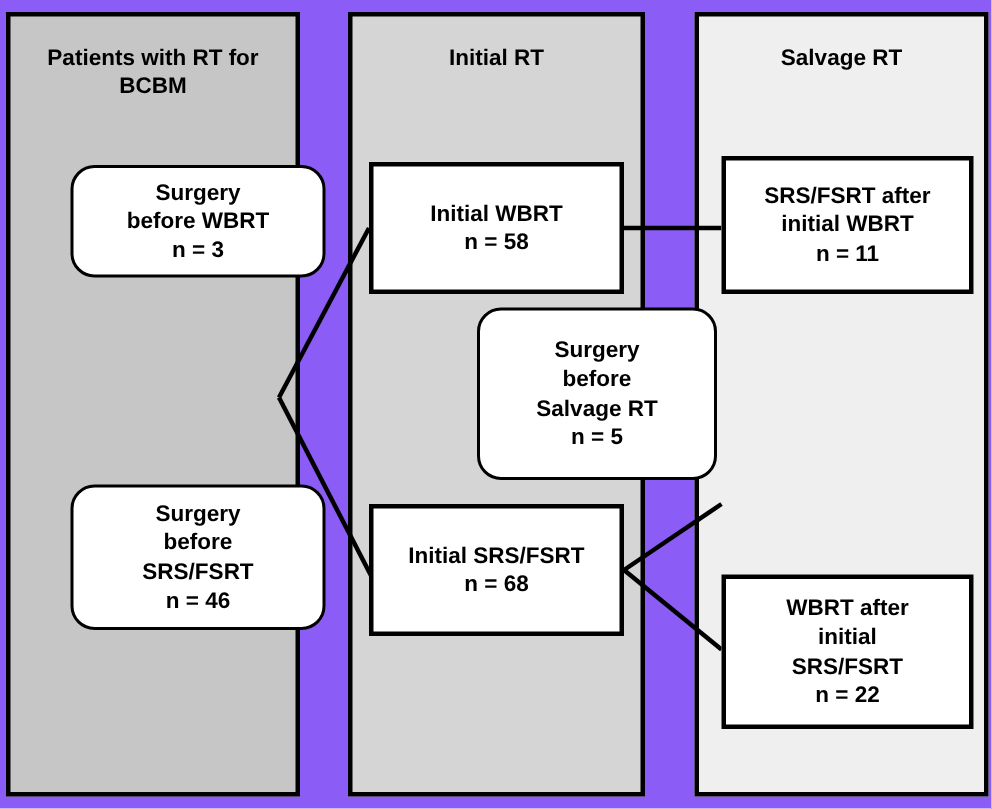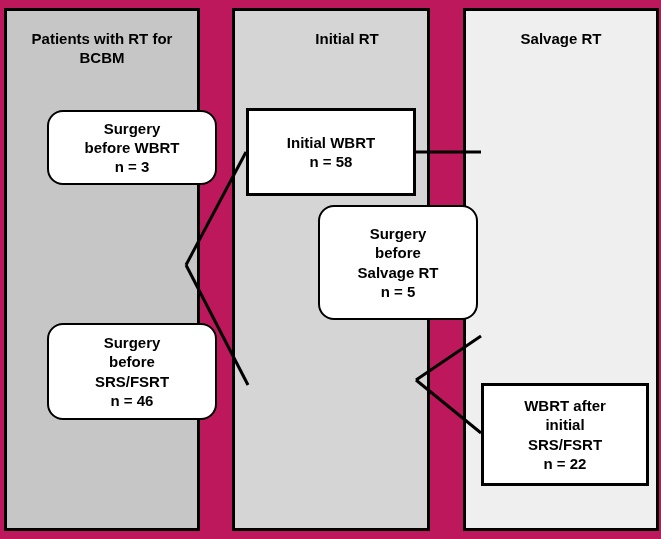--- a/index.html
+++ b/index.html
@@ -4,21 +4,21 @@
 <style>
   html, body {
     margin: 0;
     padding: 0;
     background: #ffffff;
   }
   #canvas {
     position: relative;
     width: 661px;
     height: 539px;
-    background: #be185d;
+    background: #8b5cf6;
     font-family: "Liberation Sans", sans-serif;
     overflow: hidden;
   }
   .column {
     position: absolute;
     border: 3px solid #000000;
     box-sizing: border-box;
   }
   .column-title {
     position: absolute;
@@ -69,21 +69,21 @@
 <div id="canvas">
 
   <div class="column" style="left:4px; top:8px; width:196px; height:523px; background:#c6c6c6;"></div>
   <div class="column" style="left:232px; top:8px; width:198px; height:523px; background:#d5d5d5;"></div>
   <div class="column" style="left:463px; top:8px; width:196px; height:523px; background:#efefef;"></div>
 
   <div class="column-title" style="left:8px; width:188px; top:30px;">
     <span class="lines">Patients with RT
 for BCBM</span>
   </div>
-  <div class="column-title" style="left:236px; width:190px; top:30px;margin-left:16px;">
+  <div class="column-title" style="left:236px; width:190px; top:30px;">
     <span class="lines">Initial RT</span>
   </div>
   <div class="column-title" style="left:467px; width:188px; top:30px;">
     <span class="lines">Salvage RT</span>
   </div>
 
   <svg id="connectors" viewBox="0 0 661 539">
 
     <line x1="186" y1="265" x2="246" y2="152" stroke="#000000" stroke-width="3"></line>
 
@@ -115,21 +115,30 @@
 n = 58</span>
   </div>
 
   <div class="node rounded" style="left:318px; top:205px; width:160px; height:115px;">
     <span class="lines">Surgery
 before
 Salvage RT
 n = 5</span>
   </div>
 
+  <div class="node" style="left:246px; top:336px; width:170px; height:88px;">
+    <span class="lines">Initial SRS/FSRT
+n = 68</span>
+  </div>
 
+  <div class="node" style="left:481px; top:104px; width:168px; height:92px;">
+    <span class="lines">SRS/FSRT after
+initial WBRT
+n = 11</span>
+  </div>
 
 
   <div class="node" style="left:481px; top:383px; width:168px; height:103px;align-items:center;">
     <span class="lines">WBRT after
 initial
 SRS/FSRT
 n = 22</span>
   </div>
 
 </div>

